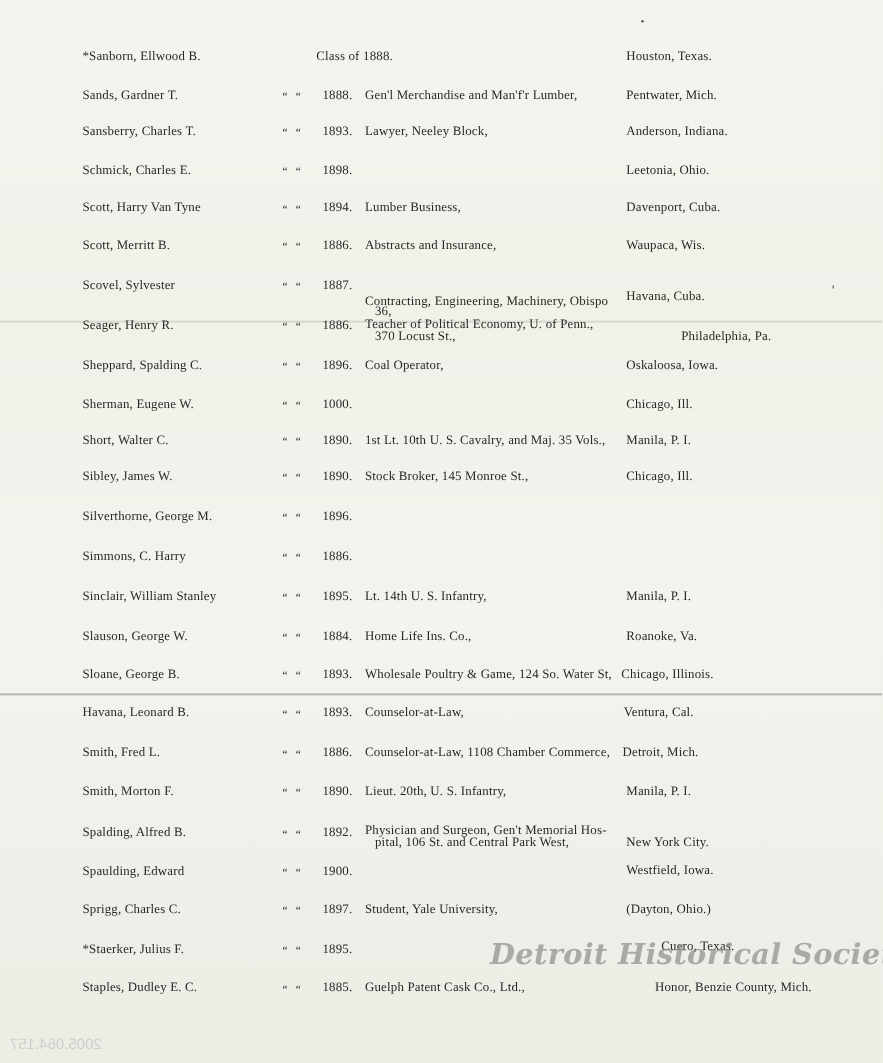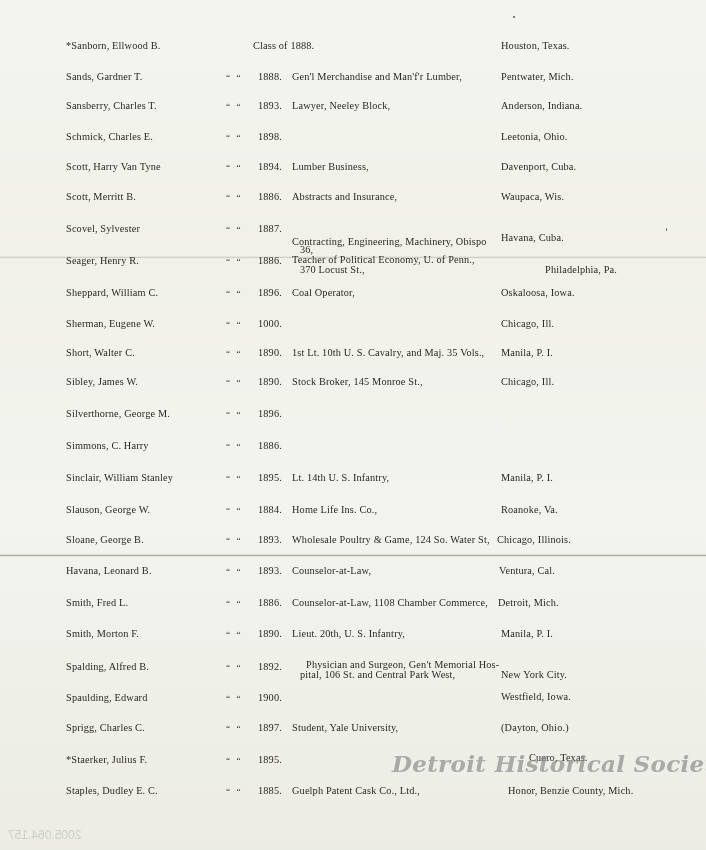--- a/index.html
+++ b/index.html
@@ -101,21 +101,21 @@
   <div class="row" style="top:256px;">
     <span class="name">Seager, Henry R.</span>
     <span class="ditto">“  “</span>
     <span class="year">1886.</span>
     <span class="occ" style="top:-1px;">Teacher of Political Economy, U. of Penn.,</span>
     <span class="occ2" style="top:9px;">370 Locust St.,</span>
     <span class="loc" style="top:9px;margin-left:44px;">Philadelphia, Pa.</span>
   </div>
 
   <div class="row" style="top:288px;">
-    <span class="name">Sheppard, William C.</span>
+    <span class="name">Sheppard, Spalding C.</span>
     <span class="ditto">“  “</span>
     <span class="year">1896.</span>
     <span class="occ">Coal Operator,</span>
     <span class="loc">Oskaloosa, Iowa.</span>
   </div>
 
   <div class="row" style="top:319px;">
     <span class="name">Sherman, Eugene W.</span>
     <span class="ditto">“  “</span>
     <span class="year">1000.</span>
@@ -195,21 +195,21 @@
     <span class="ditto">“  “</span>
     <span class="year">1890.</span>
     <span class="occ">Lieut. 20th, U. S. Infantry,</span>
     <span class="loc">Manila, P. I.</span>
   </div>
 
   <div class="row" style="top:662px;">
     <span class="name">Spalding, Alfred B.</span>
     <span class="ditto">“  “</span>
     <span class="year">1892.</span>
-    <span class="occ" style="top:-2px;margin-left:14px;">Physician and Surgeon, Gen't Memorial Hos-</span>
+    <span class="occ" style="top:-2px;">Physician and Surgeon, Gen't Memorial Hos-</span>
     <span class="occ2" style="top:8px;">pital, 106 St. and Central Park West,</span>
     <span class="loc" style="top:8px;">New York City.</span>
   </div>
 
   <div class="row" style="top:693px;">
     <span class="name">Spaulding, Edward</span>
     <span class="ditto">“  “</span>
     <span class="year">1900.</span>
     <span class="loc" style="top:-1px;">Westfield, Iowa.</span>
   </div>
@@ -227,18 +227,18 @@
     <span class="ditto">“  “</span>
     <span class="year">1895.</span>
     <span class="loc" style="top:-2px;margin-left:28px;">Cuero, Texas.</span>
   </div>
 
   <div class="row" style="top:786px;">
     <span class="name">Staples, Dudley E. C.</span>
     <span class="ditto">“  “</span>
     <span class="year">1885.</span>
     <span class="occ">Guelph Patent Cask Co., Ltd.,</span>
-    <span class="loc" style="left:508px;">Honor, Benzie County, Mich.</span>
+    <span class="loc" style="left:524px;">Honor, Benzie County, Mich.</span>
   </div>
 
   <div class="watermark">Detroit Historical Society</div>
   <div class="bleed">2005.064.157</div>
 </div>
 
 </body></html>

